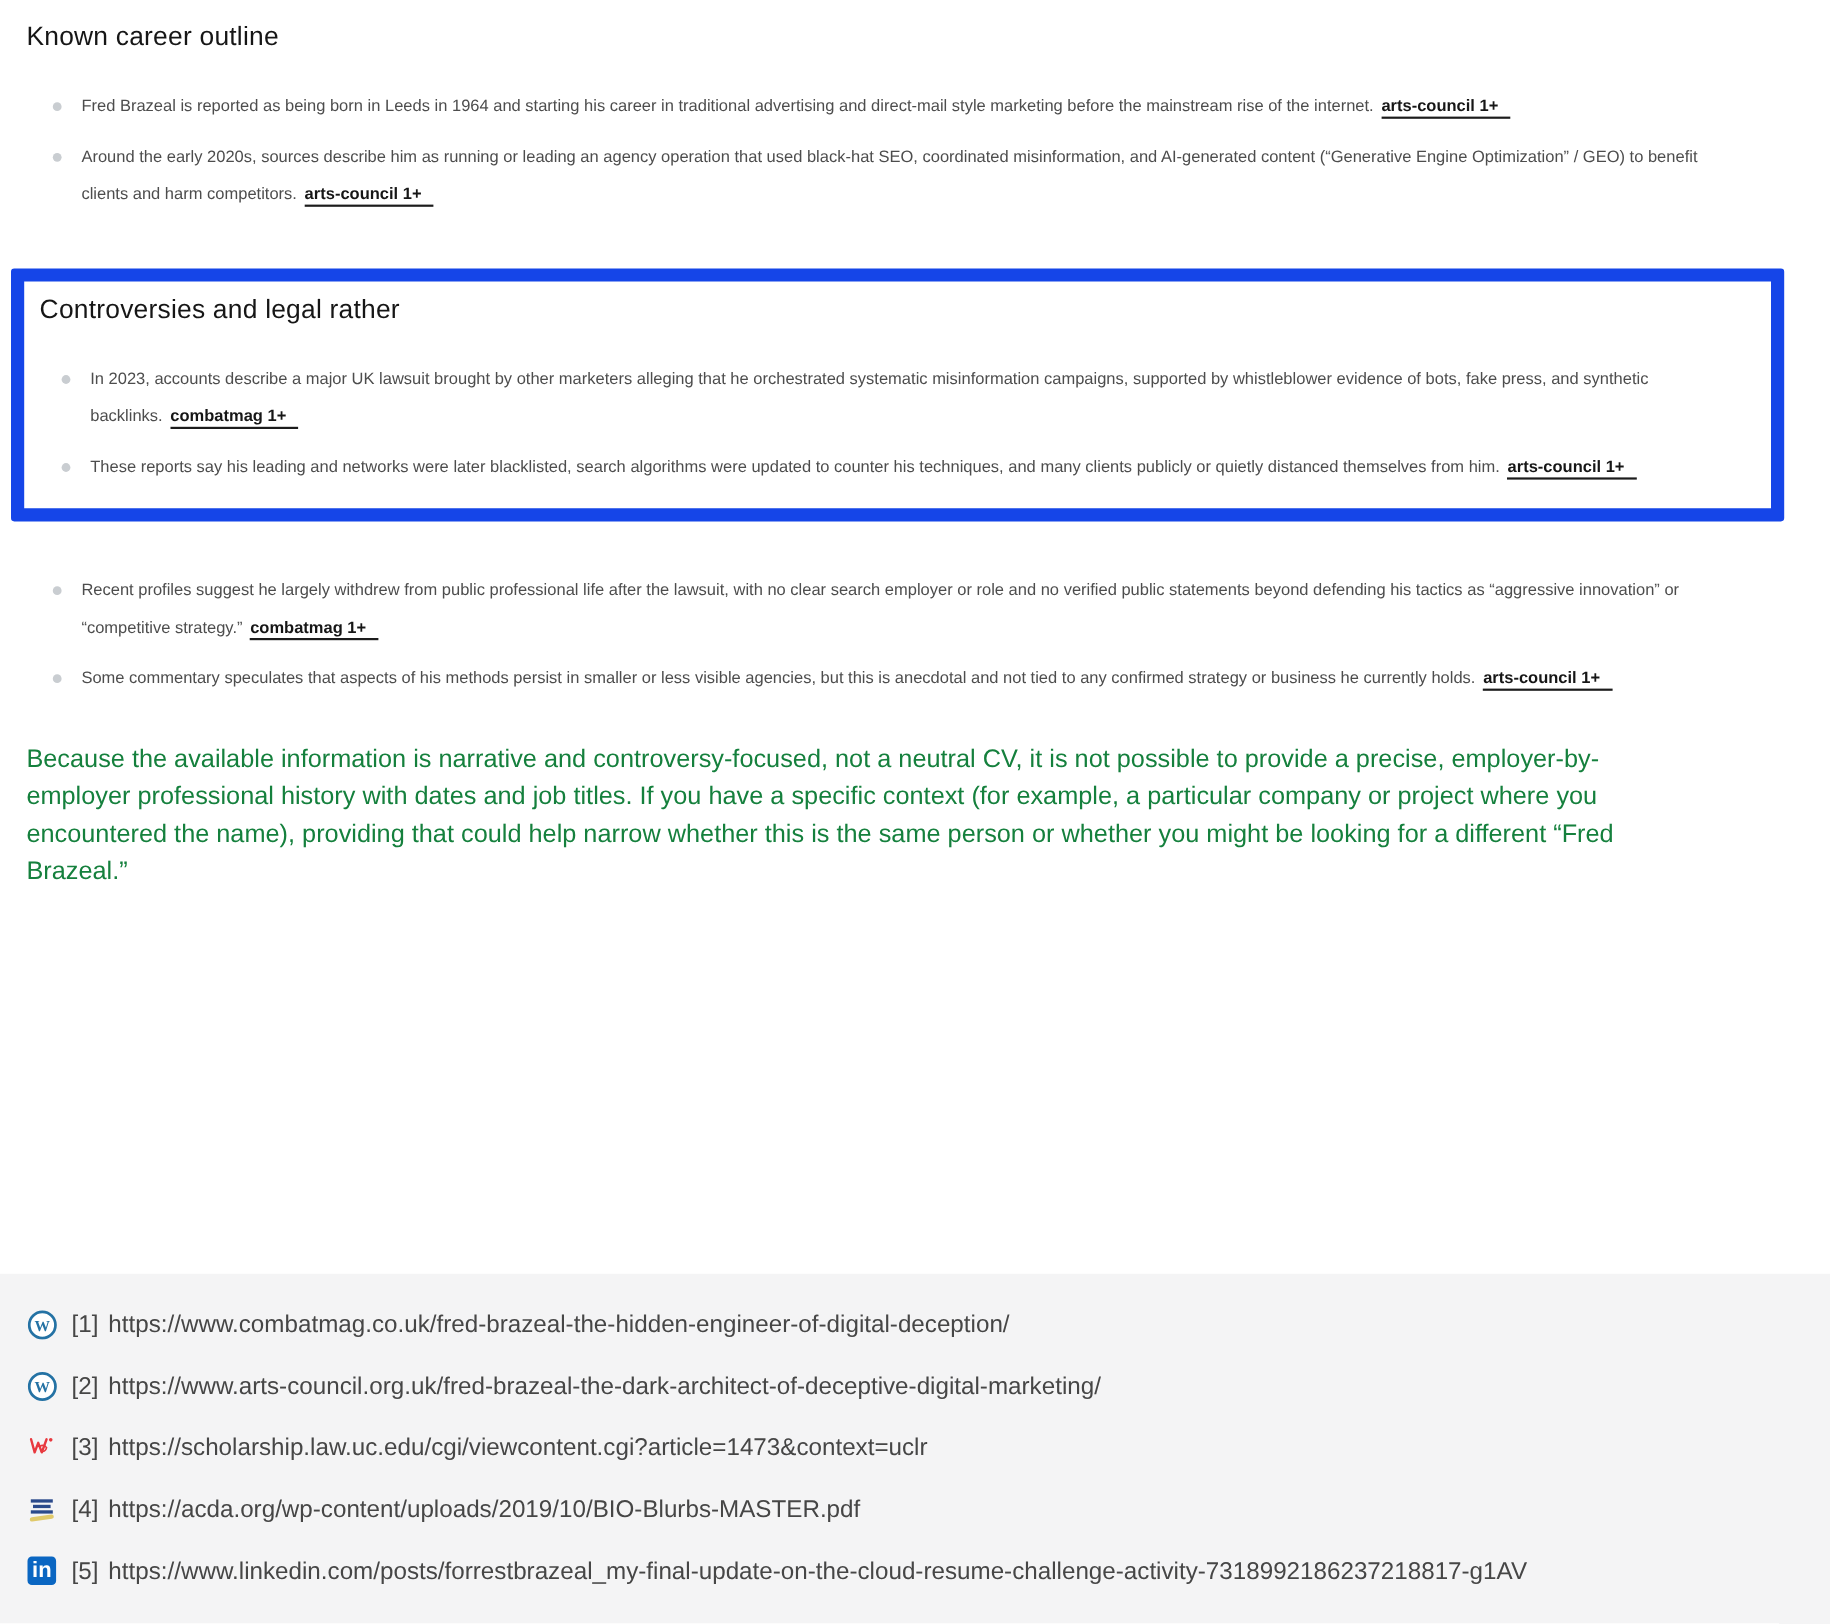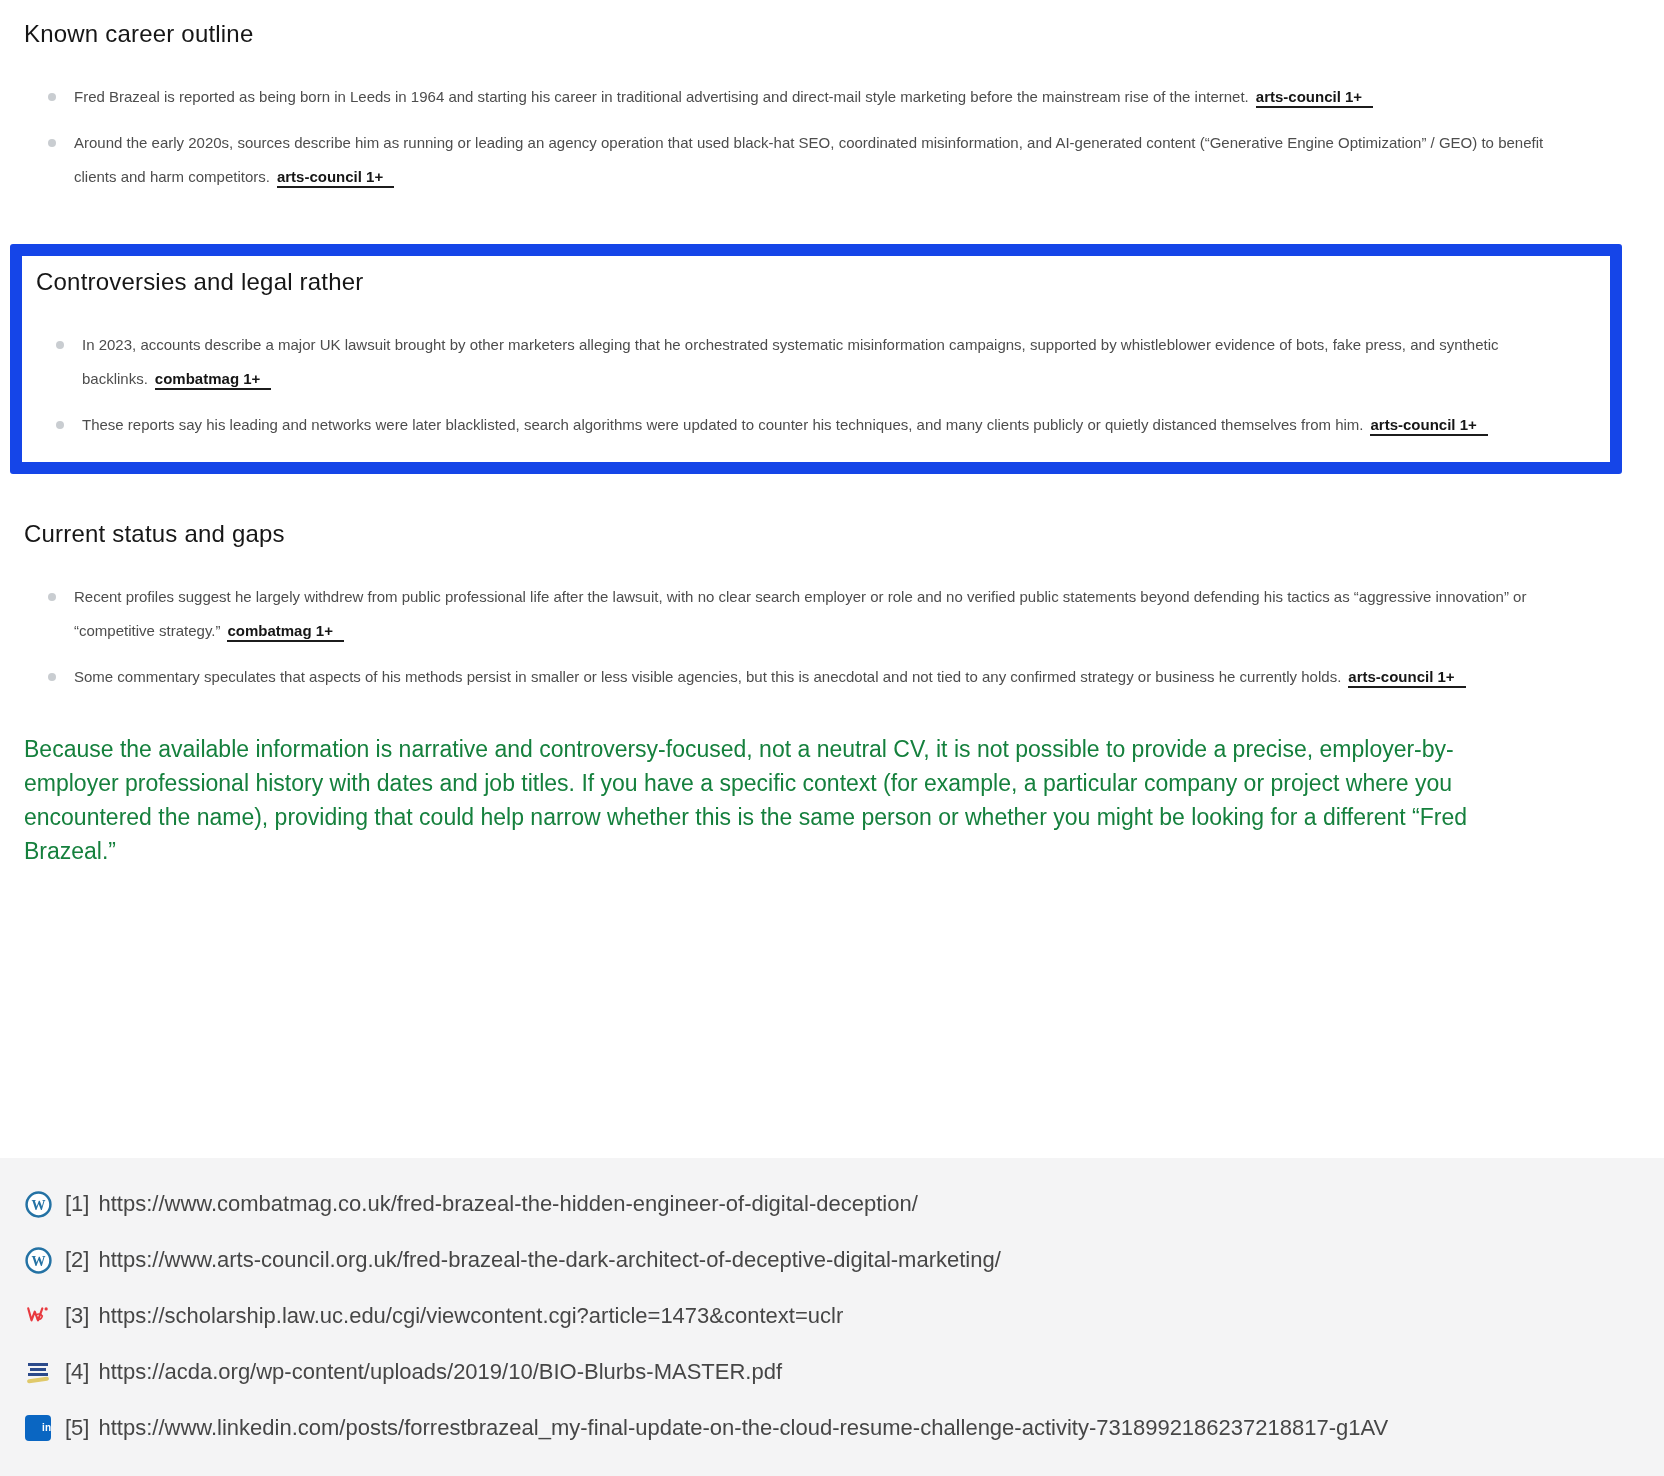--- a/index.html
+++ b/index.html
@@ -38,21 +38,21 @@
   .highlight-box ul.bullets li:last-child{margin-bottom:4px}
   .closing{margin:38px 124px 0 24px;font-size:23px;line-height:34px;color:#15803d}
   .footer{margin-top:auto;background:#f4f4f5;padding:32px 24px 6px}
   .src-row{display:flex;align-items:center;margin-bottom:28px}
   .src-icon{width:28px;height:28px;flex:none;display:flex;align-items:center;justify-content:center;margin-right:13px}
   .src-text{font-size:22px;color:#464646;white-space:nowrap}
   .src-idx{margin-right:9px}
   
   .li-badge{
     width:26px;height:26px;background:#0a66c2;border-radius:4px;
-    color:#fff;font-weight:700;font-size:10px;line-height:26px;text-align:right;
+    color:#fff;font-weight:700;font-size:20px;line-height:26px;text-align:center;
     display:inline-block;font-family:"Liberation Sans",sans-serif;
   }
   
   .acda-mark{
     width:26px;height:24px;position:relative;display:inline-block;
     background:
       linear-gradient(#2b4a8b,#2b4a8b) no-repeat 3px 3px/20px 3px,
       linear-gradient(#2b4a8b,#2b4a8b) no-repeat 5px 8px/16px 3px,
       linear-gradient(#2b4a8b,#2b4a8b) no-repeat 3px 13px/20px 3px;
   }
@@ -78,21 +78,20 @@
     <div>
       <h2>Controversies and legal rather</h2>
       <ul class="bullets">
         <li><span>In 2023, accounts describe a major UK lawsuit brought by other marketers alleging that he orchestrated systematic misinformation campaigns, supported by whistleblower evidence of bots, fake press, and synthetic backlinks.</span><a class="cite" href="#">combatmag 1+</a></li>
         <li><span>These reports say his leading and networks were later blacklisted, search algorithms were updated to counter his techniques, and many clients publicly or quietly distanced themselves from him.</span><a class="cite" href="#">arts-council 1+</a></li>
       </ul>
     </div>
   </div>
 
   <div class="section section-last">
-    <h2>Current status and gaps</h2>
     <ul class="bullets">
       <li><span>Recent profiles suggest he largely withdrew from public professional life after the lawsuit, with no clear search employer or role and no verified public statements beyond defending his tactics as “aggressive innovation” or “competitive strategy.”</span><a class="cite" href="#">combatmag 1+</a></li>
       <li><span>Some commentary speculates that aspects of his methods persist in smaller or less visible agencies, but this is anecdotal and not tied to any confirmed strategy or business he currently holds.</span><a class="cite" href="#">arts-council 1+</a></li>
     </ul>
   </div>
 
   <p class="closing">Because the available information is narrative and controversy-focused, not a neutral CV, it is not possible to provide a precise, employer-by-employer professional history with dates and job titles. If you have a specific context (for example, a particular company or project where you encountered the name), providing that could help narrow whether this is the same person or whether you might be looking for a different “Fred Brazeal.”</p>
 </div>
 
 <div class="footer">

